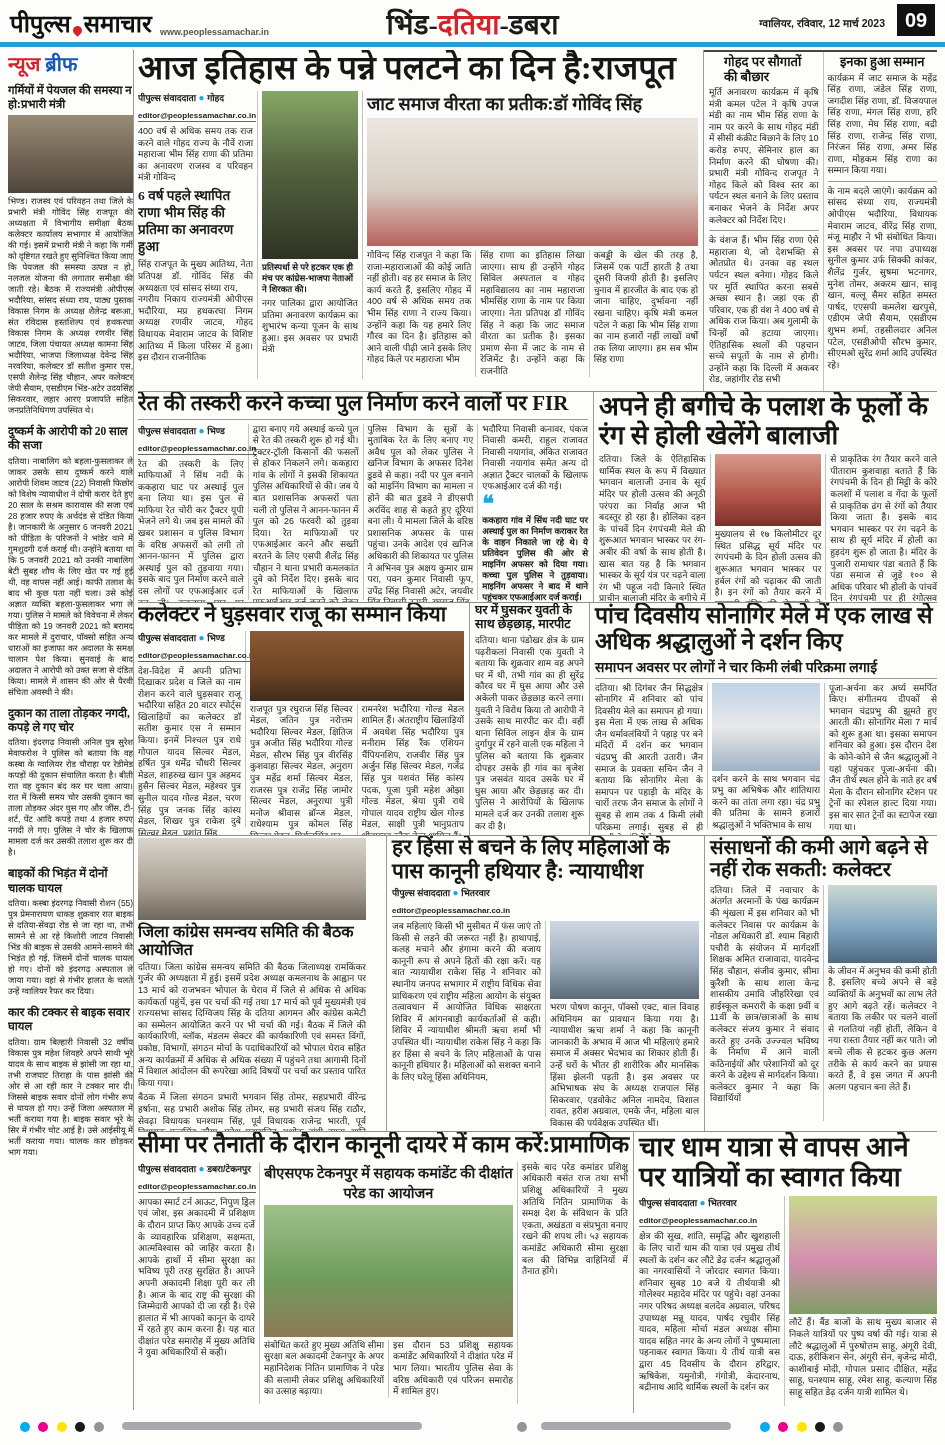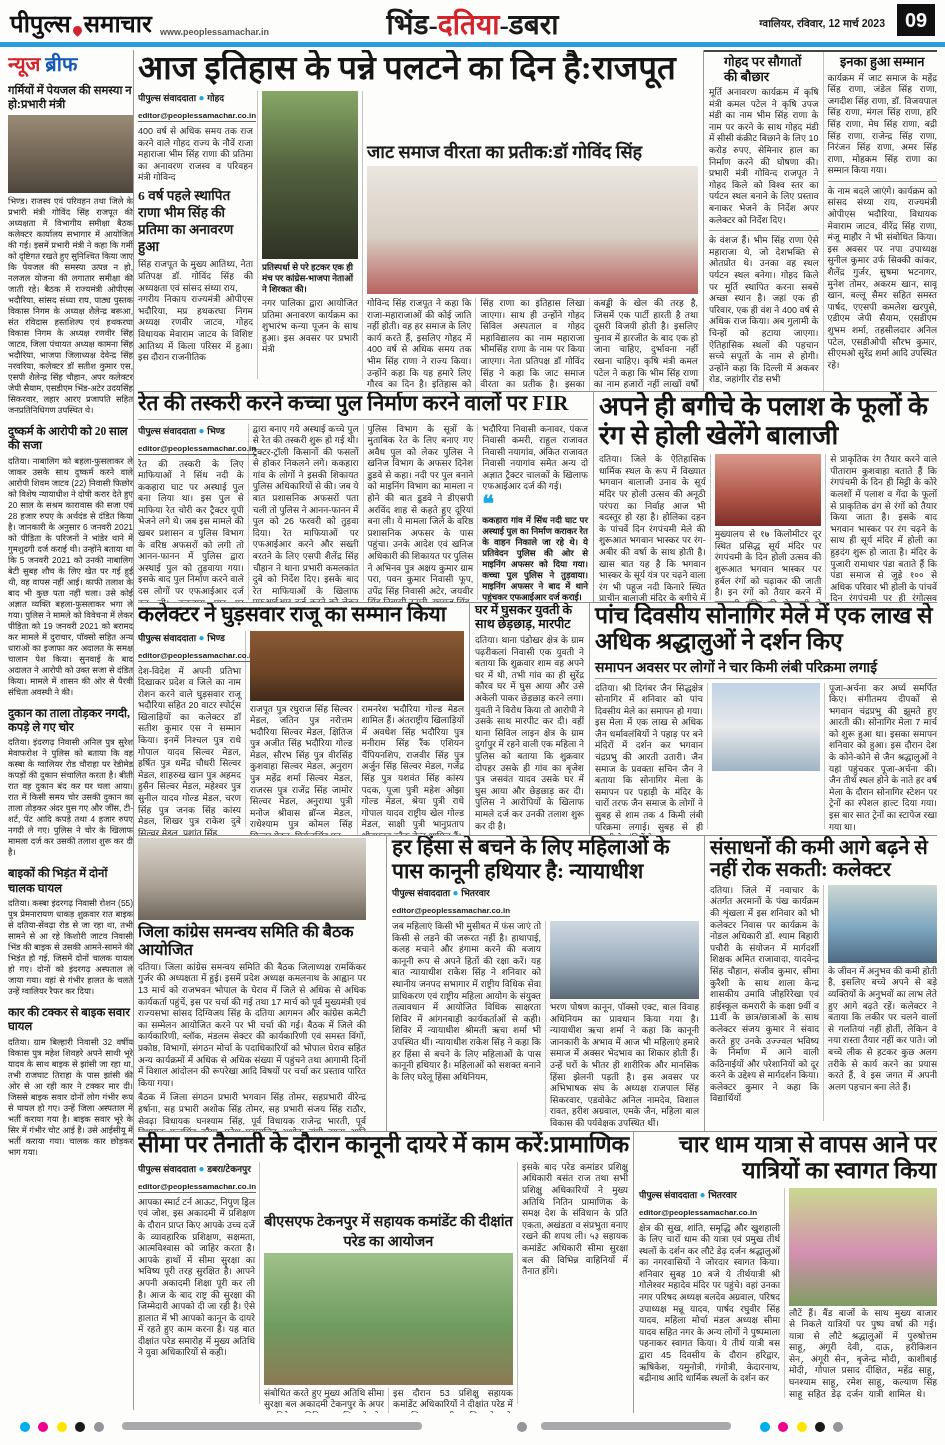--- a/index.html
+++ b/index.html
@@ -33,21 +33,21 @@
   .caption { font-size:8.6px; font-weight:bold; line-height:11px; }
   .cols { display:flex; }
   .cols > div { flex:1; padding:0 4px; border-right:1px solid #c2c2c2; min-width:0; }
   .cols > div:first-child { padding-left:0; }
   .cols > div:last-child { border-right:none; padding-right:0; }
   .photo { width:100%; position:relative; }
   .band { position:absolute; left:138px; width:799px; border-bottom:1px solid #8f8f8f;
           overflow:hidden; }
   .article { overflow:hidden; }
   .v-sep { border-right:1px solid #9a9a9a; }
-  .subhead { font-weight:bold; font-family:"Liberation Serif", serif;margin-top:48px; }
+  .subhead { font-weight:bold; font-family:"Liberation Serif", serif; }
   
   #rail { position:absolute; left:8px; top:50px; width:126px; height:1360px;
           border-right:1px solid #9a9a9a; padding-right:0; overflow:hidden; }
   .nb-title { font-size:20px; font-weight:bold; font-family:"Liberation Serif", serif; margin-bottom:6px; }
   .nb-red { color:#d4232a; } .nb-blue { color:#1559b7; }
   .brief { margin-bottom:8px; }
   .brief-hl { font-size:11.5px; font-weight:bold; line-height:1.25; margin-bottom:3px;
               font-family:"Liberation Serif", serif; }
   .brief-body { font-size:8.4px; line-height:11px; text-align:justify; color:#222; }
   
@@ -240,20 +240,21 @@
         <div class="hl" style="font-size:12.5px;">घर में घुसकर युवती के साथ छेड़छाड़, मारपीट</div>
         <div class="body-txt" style="margin-top:4px;">दतिया। थाना पंडोखर क्षेत्र के ग्राम पढ़रीकलां निवासी एक युवती ने बताया कि शुक्रवार शाम वह अपने घर में थी, तभी गांव का ही सुरेंद्र कौरव घर में घुस आया और उसे अकेली पाकर छेड़छाड़ करने लगा। युवती ने विरोध किया तो आरोपी ने उसके साथ मारपीट कर दी। वहीं थाना सिविल लाइन क्षेत्र के ग्राम दुर्गापुर में रहने वाली एक महिला ने पुलिस को बताया कि शुक्रवार दोपहर उसके ही गांव का बृजेश पुत्र जसवंत यादव उसके घर में घुस आया और छेड़छाड़ कर दी। पुलिस ने आरोपियों के खिलाफ मामले दर्ज कर उनकी तलाश शुरू कर दी है।</div>
       </div>
       <div class="article" style="flex:1;padding-left:5px;">
         <div class="hl" style="font-size:23px;">पांच दिवसीय सोनागिर मेले में एक लाख से अधिक श्रद्धालुओं ने दर्शन किए</div>
         <div class="subhead" style="font-size:14px;margin-top:2px;border-bottom:1px solid #999;padding-bottom:2px;">समापन अवसर पर लोगों ने चार किमी लंबी परिक्रमा लगाई</div>
         <div class="cols" style="margin-top:4px;height:146px;">
           <div class="body-txt">दतिया। श्री दिगंबर जैन सिद्धक्षेत्र सोनागिर में शनिवार को पांच दिवसीय मेले का समापन हो गया। इस मेला में एक लाख से अधिक जैन धर्मावलंबियों ने पहाड़ पर बने मंदिरों में दर्शन कर भगवान चंद्रप्रभु की आरती उतारी। जैन समाज के प्रवक्ता सचिन जैन ने बताया कि सोनागिर मेला के समापन पर पहाड़ी के मंदिर के चारों तरफ जैन समाज के लोगों ने सुबह से शाम तक 4 किमी लंबी परिक्रमा लगाई। सुबह से ही पहाड़ी के मंदिरों के</div>
           <div>
             <div class="photo ph-sonagir" style="height:88px;margin-bottom:3px;"></div>
+            <div class="body-txt">दर्शन करने के साथ भगवान चंद्र प्रभु का अभिषेक और शांतिधारा करने का तांता लगा रहा। चंद्र प्रभु की प्रतिमा के सामने हजारों श्रद्धालुओं ने भक्तिभाव के साथ</div>
           </div>
           <div class="body-txt">पूजा-अर्चना कर अर्घ्य समर्पित किए। संगीतमय दीपकों से भगवान चंद्रप्रभु की झूमते हुए आरती की। सोनागिर मेला 7 मार्च को शुरू हुआ था। इसका समापन शनिवार को हुआ। इस दौरान देश के कोने-कोने से जैन श्रद्धालुओं ने यहां पहुंचकर पूजा-अर्चना की। जैन तीर्थ स्थल होने के नाते हर वर्ष मेला के दौरान सोनागिर स्टेशन पर ट्रेनों का स्पेशल हाल्ट दिया गया। इस बार सात ट्रेनों का स्टापेज रखा गया था।</div>
         </div>
       </div>
     </div>
   </div>
 
   <div class="band" style="top:836px;height:296px;">
     <div style="display:flex;height:100%;">
       <div class="article v-sep" style="width:249px;flex:none;padding-right:20px;">
@@ -310,34 +311,34 @@
             <div class="photo ph-parade" style="height:132px;margin-top:3px;"></div>
             <div class="cols" style="margin-top:3px;">
               <div class="body-txt">संबोधित करते हुए मुख्य अतिथि सीमा सुरक्षा बल अकादमी टेकनपुर के अपर महानिदेशक नितिन प्रामाणिक ने परेड की सलामी लेकर प्रशिक्षु अधिकारियों का उत्साह बढ़ाया।</div>
               <div class="body-txt">इस दौरान 53 प्रशिक्षु सहायक कमांडेंट अधिकारियों ने दीक्षांत परेड में भाग लिया। भारतीय पुलिस सेवा के वरिष्ठ अधिकारी एवं परिजन समारोह में शामिल हुए।</div>
             </div>
           </div>
           <div class="body-txt" style="flex:1;padding-left:4px;min-width:0;">इसके बाद परेड कमांडर प्रशिक्षु अधिकारी बसंत राज तथा सभी प्रशिक्षु अधिकारियों ने मुख्य अतिथि नितिन प्रामाणिक के समक्ष देश के संविधान के प्रति एकता, अखंडता व संप्रभुता बनाए रखने की शपथ ली। ५३ सहायक कमांडेंट अधिकारी सीमा सुरक्षा बल की विभिन्न वाहिनियों में तैनात होंगे।</div>
         </div>
       </div>
       <div class="article" style="flex:1;padding-left:5px;">
-        <div class="hl" style="font-size:23px;text-align:right;">चार धाम यात्रा से वापस आने पर यात्रियों का स्वागत किया</div>
+        <div class="hl" style="font-size:27px;">चार धाम यात्रा से वापस आने पर यात्रियों का स्वागत किया</div>
         <div style="display:flex;margin-top:4px;height:210px;">
           <div style="width:146px;flex:none;padding-right:4px;border-right:1px solid #c2c2c2;">
             <div class="byline">
               <span>पीपुल्स संवाददाता</span>
               <span class="b-dot">●</span>
               <span>भितरवार</span>
             </div>
             <div class="email">editor@peoplessamachar.co.in</div>
             <div class="body-txt" style="margin-top:4px;">क्षेत्र की सुख, शांति, समृद्धि और खुशहाली के लिए चारों धाम की यात्रा एवं प्रमुख तीर्थ स्थलों के दर्शन कर लौटे डेढ़ दर्जन श्रद्धालुओं का नगरवासियों ने जोरदार स्वागत किया। शनिवार सुबह 10 बजे ये तीर्थयात्री श्री गोलेश्वर महादेव मंदिर पर पहुंचे। वहां उनका नगर परिषद अध्यक्ष बलदेव अग्रवाल, परिषद उपाध्यक्ष मन्नू यादव, पार्षद रघुवीर सिंह यादव, महिला मोर्चा मंडल अध्यक्ष सीमा यादव सहित नगर के अन्य लोगों ने पुष्पमाला पहनाकर स्वागत किया। ये तीर्थ यात्री बस द्वारा 45 दिवसीय के दौरान हरिद्वार, ऋषिकेश, यमुनोत्री, गंगोत्री, केदारनाथ, बद्रीनाथ आदि धार्मिक स्थलों के दर्शन कर</div>
           </div>
           <div style="flex:1;padding-left:4px;min-width:0;">
             <div class="photo ph-yatra" style="height:118px;"></div>
-            <div class="body-txt" style="margin-top:3px;font-family:Liberation Mono, monospace;">लौटें हैं। बैंड बाजों के साथ मुख्य बाजार से निकले यात्रियों पर पुष्प वर्षा की गई। यात्रा से लौटे श्रद्धालुओं में पुरुषोत्तम साहू, अंगूरी देवी, दाऊ, हरीकिशन सेन, अंगूरी सेन, बृजेन्द्र मोदी, काशीबाई मोदी, गोपाल प्रसाद दीक्षित, महेंद्र साहू, घनश्याम साहू, रमेश साहू, कल्याण सिंह साहू सहित डेढ़ दर्जन यात्री शामिल थे।</div>
+            <div class="body-txt" style="margin-top:3px;">लौटें हैं। बैंड बाजों के साथ मुख्य बाजार से निकले यात्रियों पर पुष्प वर्षा की गई। यात्रा से लौटे श्रद्धालुओं में पुरुषोत्तम साहू, अंगूरी देवी, दाऊ, हरीकिशन सेन, अंगूरी सेन, बृजेन्द्र मोदी, काशीबाई मोदी, गोपाल प्रसाद दीक्षित, महेंद्र साहू, घनश्याम साहू, रमेश साहू, कल्याण सिंह साहू सहित डेढ़ दर्जन यात्री शामिल थे।</div>
           </div>
         </div>
       </div>
     </div>
   </div>
 
   <div id="footer">
     <span class="regdot c-cyan" style="margin-left:20px;"></span>
     <span class="regdot c-mag"></span>
     <span class="regdot c-yel"></span>

